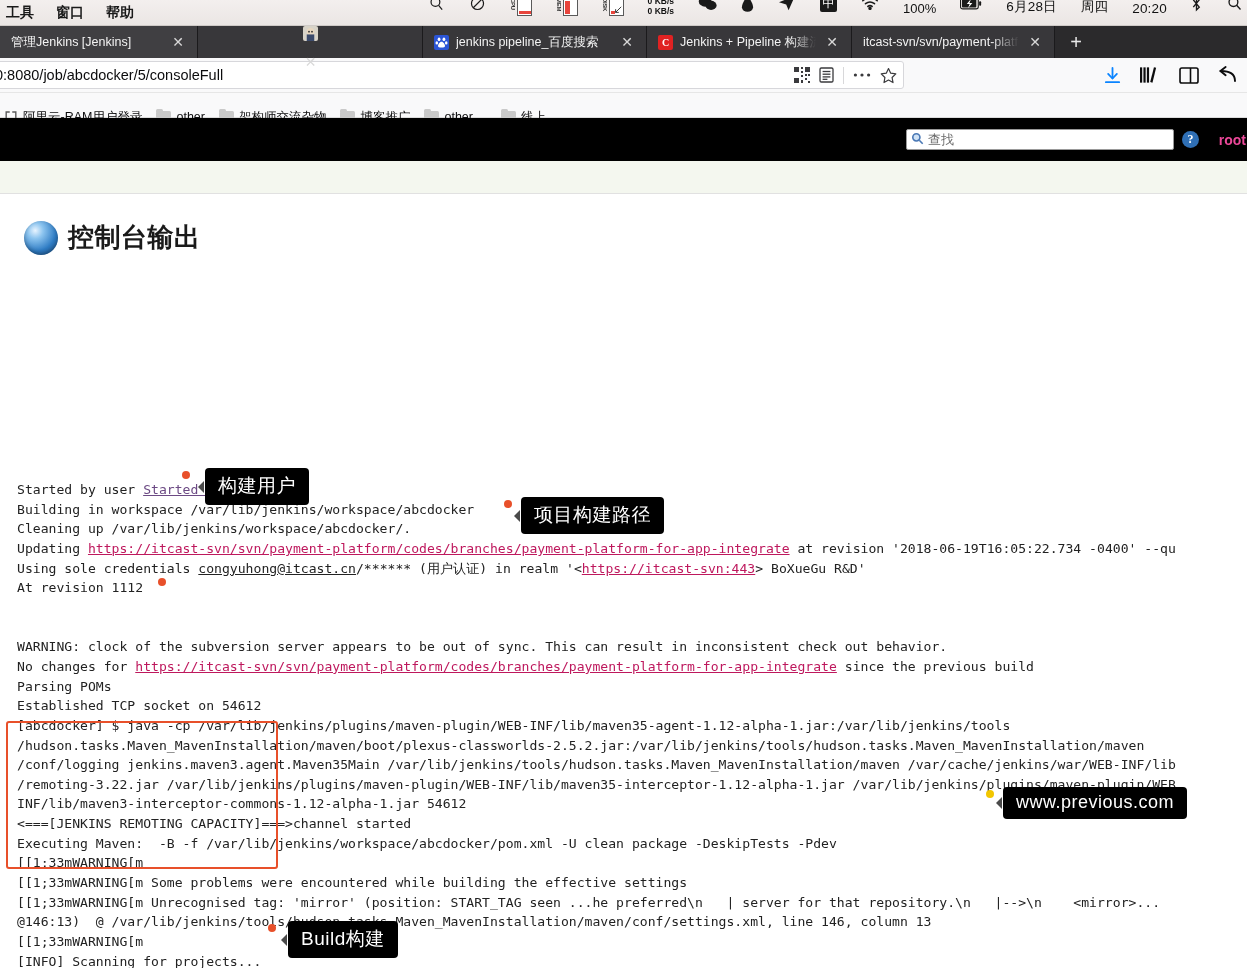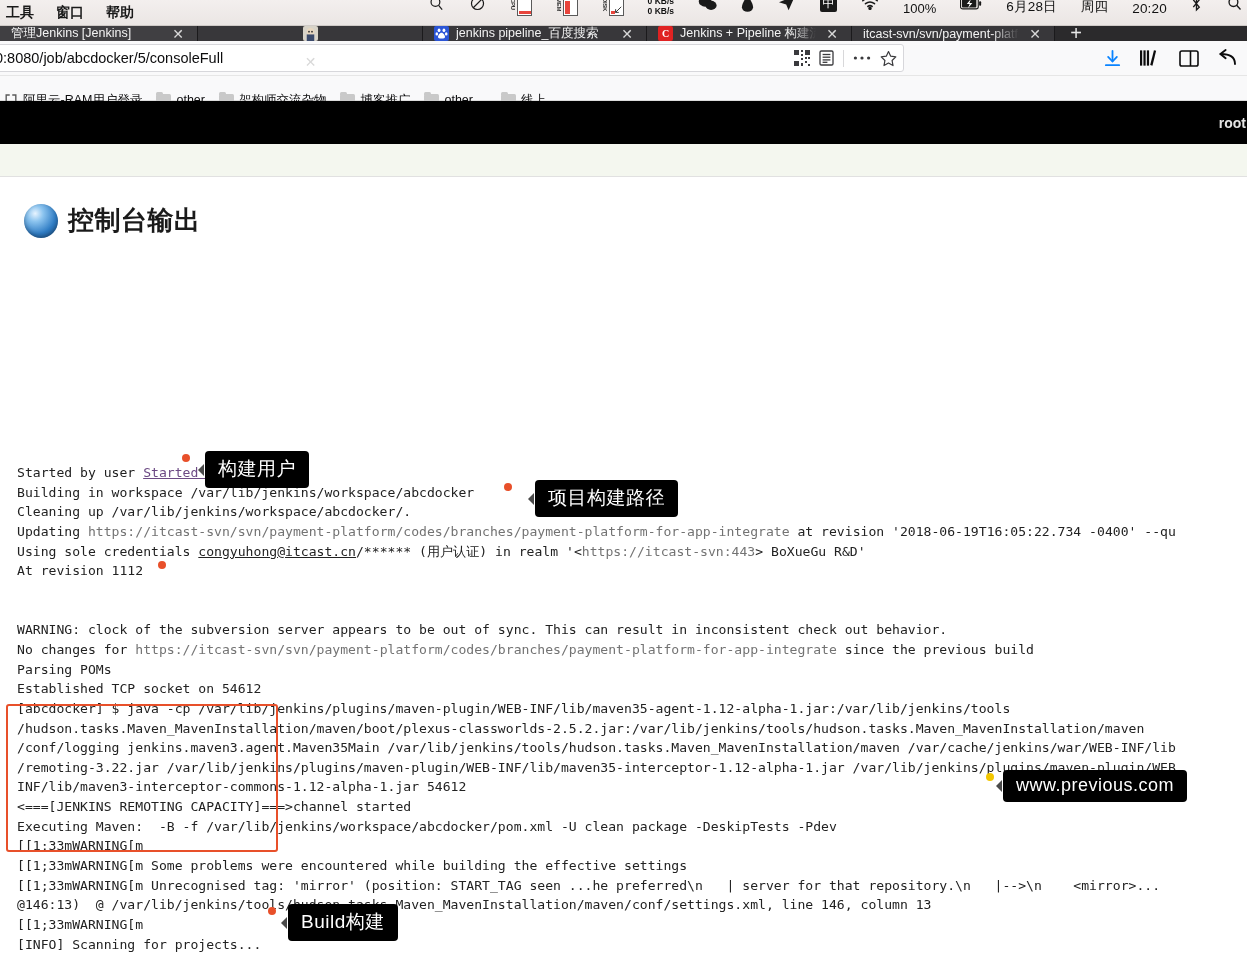--- a/index.html
+++ b/index.html
@@ -36,21 +36,21 @@
     width: 15px; height: 17px; border: 1px solid #5a5a5a; background: #fff;
     position: relative; overflow: hidden;
   }
   .meter .box i { position: absolute; bottom: 1px; left: 1px; display: block; background: #e8453c; }
   .netspeed { font-size: 8.5px; line-height: 9.5px; text-align: right; color: #111; font-weight: 600; }
   .clock { font-size: 13.5px; letter-spacing: 0.2px; }
   .battpct { font-size: 13px; }
 
   
   .tabstrip {
-    height: 15px; background: #2b2a2c; display: flex; align-items: stretch;
+    height: 32px; background: #2b2a2c; display: flex; align-items: stretch;
   }
   .tab {
     display: flex; align-items: center; gap: 7px;
     padding: 0 10px 0 11px;
     color: #f3f3f3; font-size: 12.5px;
     border-right: 1px solid #1b1a1c;
     position: relative; min-width: 0;
     background: #38373a;
   }
   .tab.first { background: #403f42; }
@@ -119,21 +119,21 @@
     display: flex; align-items: center; padding: 0 4px; gap: 4px;
   }
   .jsearch .ph { font-size: 13px; color: #6c6c6c; }
   .helpq {
     width: 17px; height: 17px; border-radius: 50%;
     background: #2f6fb5; color: #fff; font-size: 12px; font-weight: 700;
     display: flex; align-items: center; justify-content: center;
     font-family: "Liberation Serif", serif;
   }
   .juser {
-    position: absolute; right: 0; color: #e5e5e5; font-size: 14px; font-weight: 700;
+    position: absolute; right: 0; color: #ec4899; font-size: 14px; font-weight: 700;
     padding-right: 1px;
   }
 
   
   .crumbband { height: 33px; background: #f4f7ef; border-bottom: 1px solid #e1e1e1; }
 
   
   .page { position: relative; background: #fff; height: 824px; overflow: hidden; }
 
   .h1row { display: flex; align-items: center; gap: 10px; padding: 26px 0 0 24px; }
@@ -143,21 +143,21 @@
     box-shadow: inset 0 -2px 4px rgba(0,0,0,.3);
   }
   .h1 { font-size: 26px; font-weight: 700; color: #1a1a1a; letter-spacing: 0.5px; }
 
   .console {
     position: absolute; left: 17px; top: 286px; right: 0;
     font-family: "DejaVu Sans Mono", monospace;
     font-size: 13.1px; line-height: 19.65px;
     color: #222; white-space: pre;
   }
-  .console .lnk { color: #737373; }
+  .console .lnk { color: #be185d; text-decoration: underline; }
   .blank { display: block; height: 19.65px; }
 
   
   .callout {
     position: absolute;
     background: #000000; color: #fff;
     font-family: "Liberation Sans", sans-serif;
     font-size: 19px; font-weight: 400;
     padding: 5px 13px 6px 13px;
     border-radius: 4px; white-space: nowrap;
@@ -425,20 +425,32 @@
     <span>other</span>
   </div>
   <span class="seph"></span>
   <div class="bk">
     <span class="folder"></span>
     <span>线上</span>
   </div>
 </div>
 
 <div class="jbar">
+  <div class="jsearchwrap">
+    <div class="jsearch">
+      <span>
+        <svg width="13" height="13" viewBox="0 0 16 16" fill="none" stroke="#4a78b5" stroke-width="2">
+          <circle cx="6.6" cy="6.6" r="4.4" fill="#cfe2f5"></circle>
+            <line x1="10.2" y1="10.2" x2="14.4" y2="14.4"></line>
+        </svg>
+      </span>
+      <span class="ph">查找</span>
+    </div>
+    <span class="helpq">?</span>
+  </div>
   <div class="juser">root</div>
 </div>
 <div class="crumbband"></div>
 
 <div class="page">
 
   <div class="h1row">
     <span class="ball"></span>
     <span class="h1">控制台输出</span>
   </div>
@@ -480,21 +492,21 @@
 </pre>
 
   <div class="redbox" style="left:6px; top:527px; width:272px; height:148px;"></div>
 
   <span class="dot" style="left:182px; top:277px;"></span>
   <div class="callout" style="left:205px; top:274px;">
     <span>构建用户</span>
   </div>
 
   <span class="dot" style="left:504px; top:306px;"></span>
-  <div class="callout" style="left:535px; top:303px;">
+  <div class="callout" style="left:521px; top:303px;">
     <span>项目构建路径</span>
   </div>
 
   <span class="dot" style="left:158px; top:384px;"></span>
 
   <span class="dot yellow" style="left:986px; top:596px;"></span>
   <div class="callout sm" style="left:1003px; top:593px;">
     <span>www.previous.com</span>
   </div>
 

